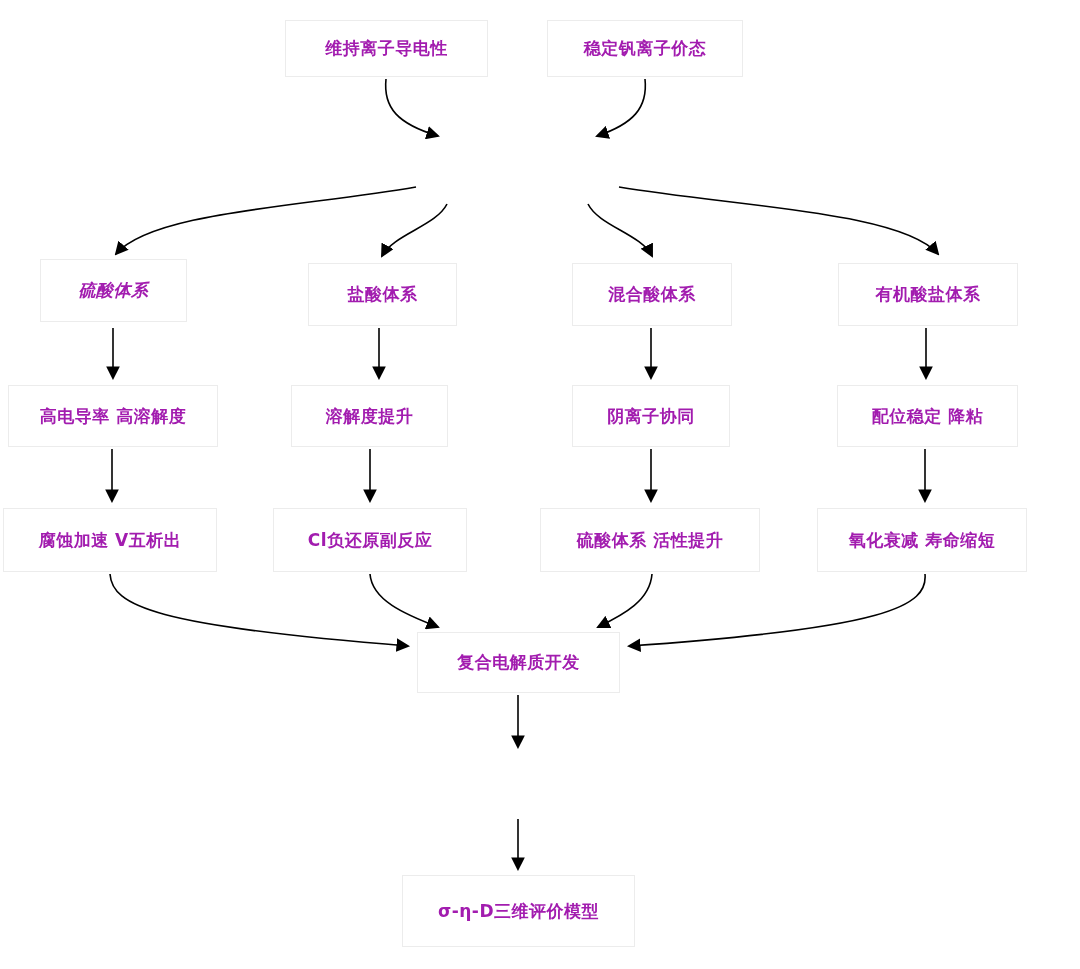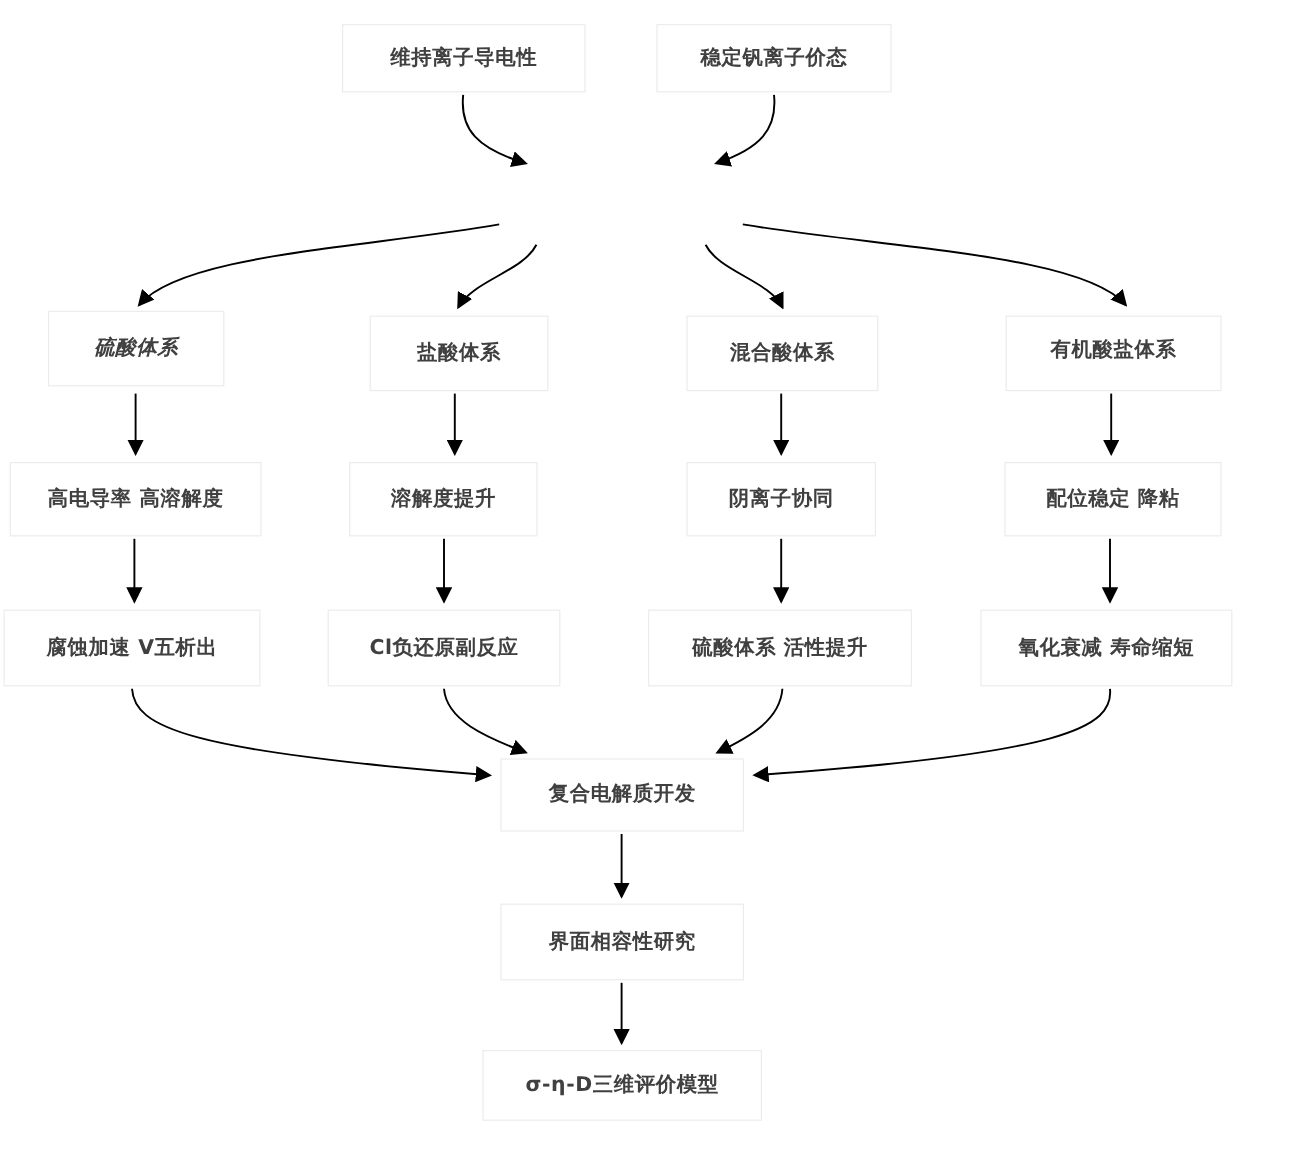--- a/index.html
+++ b/index.html
@@ -26,21 +26,21 @@
     position: absolute;
     box-sizing: border-box;
     background: #ffffff;
     border: 1px solid #ececec;
     display: flex;
     align-items: center;
     justify-content: center;
     text-align: center;
     font-size: 17px;
     font-weight: 700;
-    color: #404040;
+    color: #a21caf;
     letter-spacing: 0.5px;
     line-height: 1.2;
     padding: 4px 8px;
   }
 </style>
 </head>
 <body>
 
 <div class="canvas">
 
@@ -84,37 +84,36 @@
 
   <div class="node" style="left:547px; top:20px; width:196px; height:57px;">稳定钒离子价态</div>
 
 
   <div class="node" style="left:40px; top:259px; width:147px; height:63px;font-style:italic;">硫酸体系</div>
 
   <div class="node" style="left:308px; top:263px; width:149px; height:63px;">盐酸体系</div>
 
   <div class="node" style="left:572px; top:263px; width:160px; height:63px;">混合酸体系</div>
 
-  <div class="node" style="left:838px; top:263px; width:180px; height:63px;font-family:Liberation Mono, monospace;">有机酸盐体系</div>
+  <div class="node" style="left:838px; top:263px; width:180px; height:63px;">有机酸盐体系</div>
 
   <div class="node" style="left:8px; top:385px; width:210px; height:62px;">高电导率 高溶解度</div>
 
   <div class="node" style="left:291px; top:385px; width:157px; height:62px;">溶解度提升</div>
 
   <div class="node" style="left:572px; top:385px; width:158px; height:62px;">阴离子协同</div>
 
   <div class="node" style="left:837px; top:385px; width:181px; height:62px;">配位稳定 降粘</div>
 
   <div class="node" style="left:3px; top:508px; width:214px; height:64px;text-align:center;">腐蚀加速 V五析出</div>
 
   <div class="node" style="left:273px; top:508px; width:194px; height:64px;">Cl负还原副反应</div>
 
   <div class="node" style="left:540px; top:508px; width:220px; height:64px;">硫酸体系 活性提升</div>
 
   <div class="node" style="left:417px; top:632px; width:203px; height:61px;">复合电解质开发</div>
 
   <div class="node" style="left:817px; top:508px; width:210px; height:64px;">氧化衰减 寿命缩短</div>
 
-  <div class="node" style="left:417px; top:753px; width:203px; height:64px;">界面相容性研究</div>
 
-  <div class="node" style="left:402px; top:875px; width:233px; height:59px;">σ-η-D三维评价模型</div>
+  <div class="node" style="left:402px; top:875px; width:233px; height:72px;">σ-η-D三维评价模型</div>
 
 </div>
 
 </body></html>

